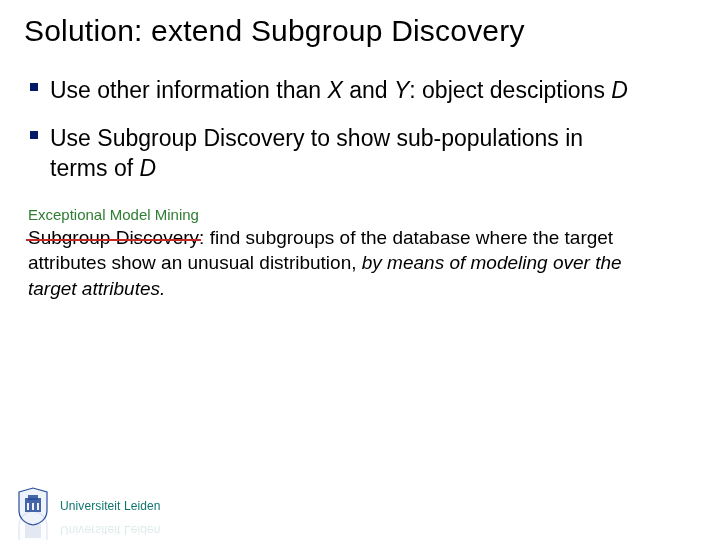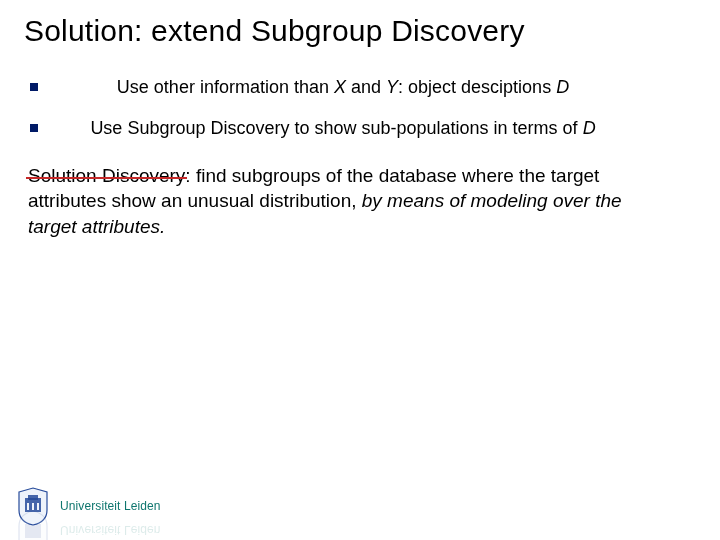--- a/index.html
+++ b/index.html
@@ -26,24 +26,23 @@
     letter-spacing: 0.2px;
   }
   .bullets {
     margin: 0 0 0 4px;
     padding: 0;
     list-style: none;
   }
   .bullets li {
     position: relative;
     padding-left: 22px;
-    font-size: 18px;
+    font-size: 23px;
     line-height: 1.3;
     margin-bottom: 18px;
-    text-align: center;
   }
   .bullets li::before {
     content: "";
     position: absolute;
     left: 2px;
     top: 7px;
     width: 8px;
     height: 8px;
     background: #001a66;
     border: none;
@@ -110,23 +109,24 @@
   <ul class="bullets">
     <li>
       <span>Use other information than </span><span class="it">X</span><span> and </span><span class="it">Y</span><span>: object desciptions </span><span class="it">D</span>
     </li>
     <li>
       <span>Use Subgroup Discovery to show sub-populations in terms of </span><span class="it">D</span>
     </li>
   </ul>
 
   <div class="emm-block">
+    <div class="emm-label">Exceptional Model Mining</div>
     <div class="definition">
       <span class="strikethrough-wrap">
-        <span>Solution Discovery</span>
+        <span>Subgroup Discovery</span>
         <span class="strike-line"></span>
       </span><span>: find subgroups of the database where the target attributes show an unusual distribution, </span><span class="it">by means of modeling over the target attributes.</span>
     </div>
   </div>
 
   <div class="footer">
     <svg class="logo-svg" width="34" height="40" viewBox="0 0 34 40">
       <path d="M3 6 L17 2 L31 6 L31 24 Q31 36 17 39 Q3 36 3 24 Z" fill="#eef3fb" stroke="#274b9b" stroke-width="1.2"></path>
       <rect x="9" y="12" width="16" height="14" fill="#274b9b" opacity="0.85"></rect>
       <rect x="12" y="9" width="10" height="5" fill="#274b9b" opacity="0.85"></rect>

